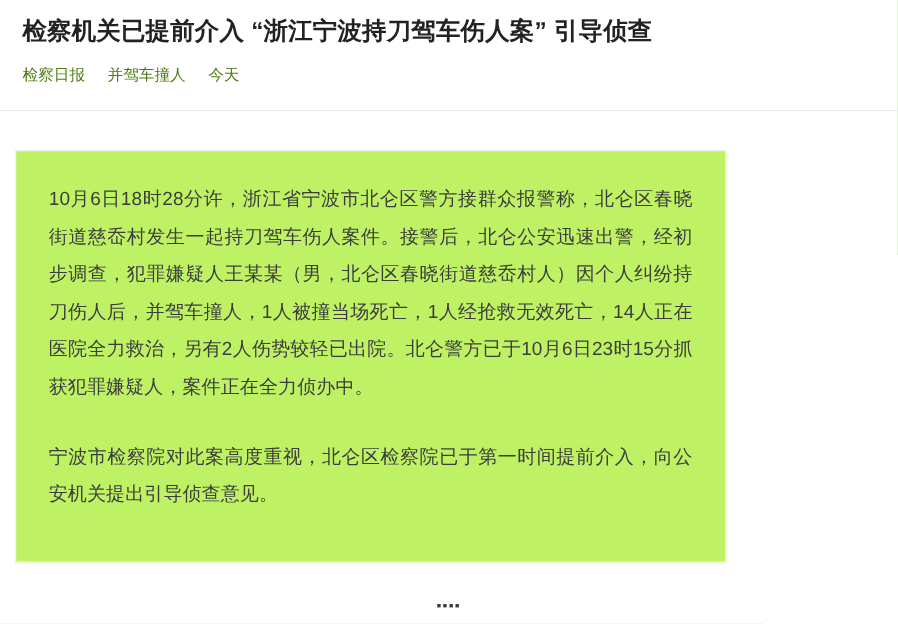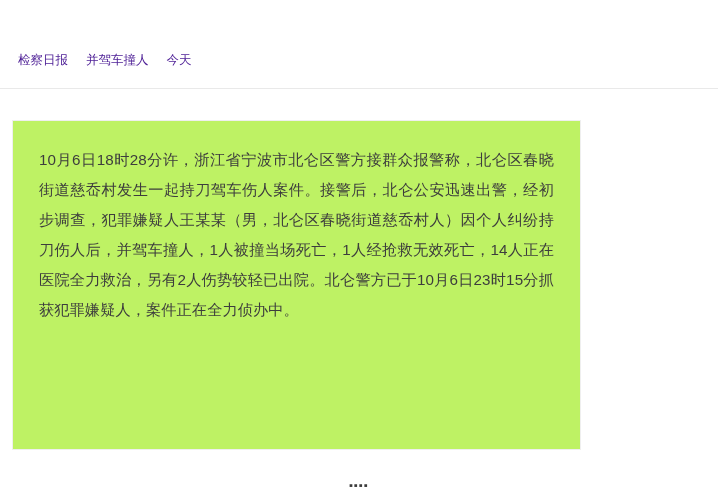--- a/index.html
+++ b/index.html
@@ -29,21 +29,21 @@
     font-weight: bold;
     color: #222222;
     letter-spacing: 0.2px;
     line-height: 26px;
   }
   .meta {
     position: absolute;
     left: 18px;
     top: 52px;
     font-size: 12.5px;
-    color: #4c1d95;
+    color: #4d7c0f;
     display: flex;
     align-items: center;
     gap: 18px;
   }
   .meta span {
     white-space: nowrap;
   }
   .divider {
     position: absolute;
     left: 0;
@@ -85,28 +85,30 @@
     color: #3b3b3b;
     letter-spacing: 1px;
     font-weight: bold;
   }
 </style>
 </head>
 <body>
 
 <div class="page">
 
+  <div class="headline">检察机关已提前介入 “浙江宁波持刀驾车伤人案” 引导侦查</div>
 
   <div class="meta">
     <span>检察日报</span>
     <span>并驾车撞人</span>
     <span>今天</span>
   </div>
 
   <div class="divider"></div>
 
   <div class="article-card">
     <p>10月6日18时28分许，浙江省宁波市北仑区警方接群众报警称，北仑区春晓街道慈岙村发生一起持刀驾车伤人案件。接警后，北仑公安迅速出警，经初步调查，犯罪嫌疑人王某某（男，北仑区春晓街道慈岙村人）因个人纠纷持刀伤人后，并驾车撞人，1人被撞当场死亡，1人经抢救无效死亡，14人正在医院全力救治，另有2人伤势较轻已出院。北仑警方已于10月6日23时15分抓获犯罪嫌疑人，案件正在全力侦办中。</p>
+    <p>宁波市检察院对此案高度重视，北仑区检察院已于第一时间提前介入，向公安机关提出引导侦查意见。</p>
   </div>
 
   <div class="footer-dots">▪▪▪▪</div>
 
 </div>
 
 </body></html>

